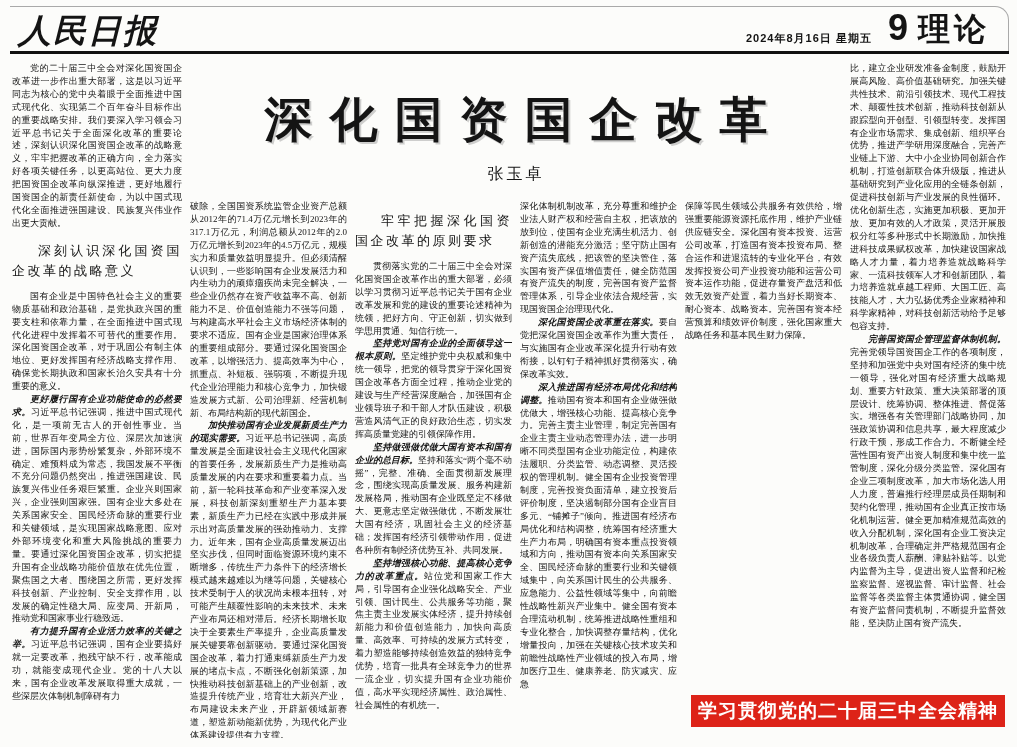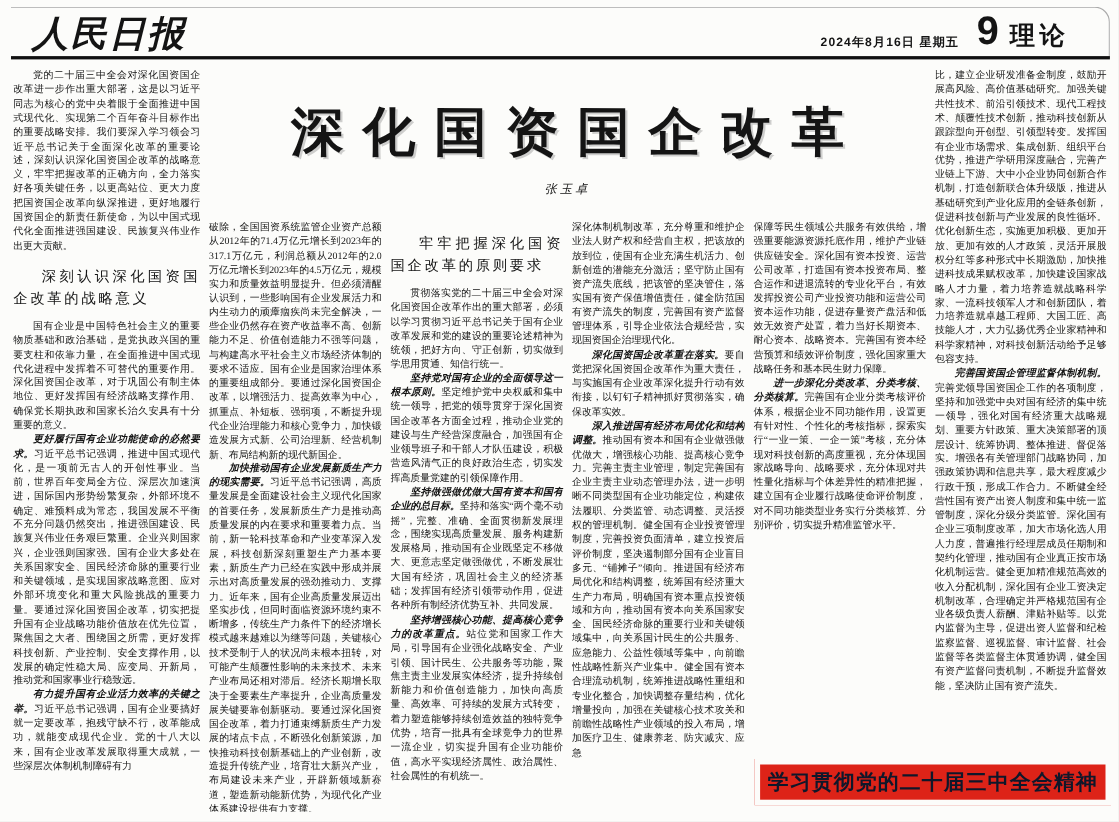--- a/index.html
+++ b/index.html
@@ -9,48 +9,48 @@
     font-family:"Liberation Serif","DejaVu Serif",serif;
   }
   
   .frame-corner{
     position:absolute;left:10px;right:8px;top:6px;height:46px;
     border-top:1px solid #a9a9a9;border-right:1px solid #a9a9a9;
     border-top-right-radius:14px;pointer-events:none;
   }
   .masthead{
     position:absolute;left:18px;top:9px;font-size:33px;font-weight:900;font-style:italic;
-    letter-spacing:2px;font-family:Liberation Sans, sans-serif;margin-left:11px;
+    letter-spacing:2px;font-family:Liberation Sans, sans-serif;
   }
   .thick-rule{position:absolute;left:10px;right:8px;top:51px;height:3px;background:#111;}
   .dateline{
     position:absolute;left:746px;top:31px;font-size:11px;font-weight:bold;letter-spacing:1px;
     font-family:"Liberation Sans","DejaVu Sans",sans-serif;
   }
   .pageno-wrap{
     position:absolute;left:888px;top:7px;display:flex;align-items:baseline;gap:10px;
     font-family:"Liberation Sans","DejaVu Sans",sans-serif;font-weight:900;
   }
   .pageno-num{font-size:36px;}
-  .pageno-sec{font-size:23px;letter-spacing:4px;}
+  .pageno-sec{font-size:32px;letter-spacing:4px;}
   
   .col{
     position:absolute;top:62px;font-size:9px;line-height:12.9px;
     text-align:justify;text-justify:inter-ideograph;overflow:hidden;
   }
   #col1{left:12px;width:170px;height:676px;}
   #col6{left:850px;width:156px;height:676px;}
   .mid{position:absolute;left:190px;top:62px;width:652px;height:676px;}
   .headline-block{height:138px;text-align:center;}
   .headline{
     padding-top:26px;font-size:48px;font-weight:900;letter-spacing:17px;text-indent:17px;
     font-family:"Liberation Sans","DejaVu Sans",sans-serif;
     text-shadow:2px 2px 0 rgba(0,0,0,0.18);white-space:nowrap;
   }
-  .author{margin-top:12px;font-size:11px;font-style:italic;letter-spacing:3px;}
+  .author{margin-top:12px;font-size:16px;letter-spacing:3px;}
   .mid-cols{display:flex;gap:8px;height:538px;}
   .mcol{
     width:157px;height:538px;font-size:9px;line-height:12.9px;
     text-align:justify;text-justify:inter-ideograph;overflow:hidden;
   }
   p{margin:0;text-indent:2em;}
   p.cont{text-indent:0;}
   .lead{font-weight:bold;font-style:italic;margin-top:43px;}
   .sect{
     font-weight:normal;font-size:13px;line-height:20px;letter-spacing:2.5px;
@@ -108,25 +108,24 @@
           <p><span class="lead">坚持做强做优做大国有资本和国有企业的总目标。</span>坚持和落实“两个毫不动摇”，完整、准确、全面贯彻新发展理念，围绕实现高质量发展、服务构建新发展格局，推动国有企业既坚定不移做大、更意志坚定做强做优，不断发展壮大国有经济，巩固社会主义的经济基础；发挥国有经济引领带动作用，促进各种所有制经济优势互补、共同发展。</p>
           <p><span class="lead">坚持增强核心功能、提高核心竞争力的改革重点。</span>站位党和国家工作大局，引导国有企业强化战略安全、产业引领、国计民生、公共服务等功能，聚焦主责主业发展实体经济，提升持续创新能力和价值创造能力，加快向高质量、高效率、可持续的发展方式转变，着力塑造能够持续创造效益的独特竞争优势，培育一批具有全球竞争力的世界一流企业，切实提升国有企业功能价值，高水平实现经济属性、政治属性、社会属性的有机统一。</p>
         </div>
       <div class="mcol">
           <p class="cont">深化体制机制改革，充分尊重和维护企业法人财产权和经营自主权，把该放的放到位，使国有企业充满生机活力、创新创造的潜能充分激活；坚守防止国有资产流失底线，把该管的坚决管住，落实国有资产保值增值责任，健全防范国有资产流失的制度，完善国有资产监督管理体系，引导企业依法合规经营，实现国资国企治理现代化。</p>
           <p><span class="lead">深化国资国企改革重在落实。</span>要自觉把深化国资国企改革作为重大责任，与实施国有企业改革深化提升行动有效衔接，以钉钉子精神抓好贯彻落实，确保改革实效。</p>
           <p><span class="lead">深入推进国有经济布局优化和结构调整。</span>推动国有资本和国有企业做强做优做大，增强核心功能、提高核心竞争力。完善主责主业管理，制定完善国有企业主责主业动态管理办法，进一步明晰不同类型国有企业功能定位，构建依法履职、分类监管、动态调整、灵活授权的管理机制。健全国有企业投资管理制度，完善投资负面清单，建立投资后评价制度，坚决遏制部分国有企业盲目多元、“铺摊子”倾向。推进国有经济布局优化和结构调整，统筹国有经济重大生产力布局，明确国有资本重点投资领域和方向，推动国有资本向关系国家安全、国民经济命脉的重要行业和关键领域集中，向关系国计民生的公共服务、应急能力、公益性领域等集中，向前瞻性战略性新兴产业集中。健全国有资本合理流动机制，统筹推进战略性重组和专业化整合，加快调整存量结构，优化增量投向，加强在关键核心技术攻关和前瞻性战略性产业领域的投入布局，增加医疗卫生、健康养老、防灾减灾、应急</p>
         </div>
       <div class="mcol">
           <p class="cont">保障等民生领域公共服务有效供给，增强重要能源资源托底作用，维护产业链供应链安全。深化国有资本投资、运营公司改革，打造国有资本投资布局、整合运作和进退流转的专业化平台，有效发挥投资公司产业投资功能和运营公司资本运作功能，促进存量资产盘活和低效无效资产处置，着力当好长期资本、耐心资本、战略资本。完善国有资本经营预算和绩效评价制度，强化国家重大战略任务和基本民生财力保障。</p>
-          <p><span class="lead">进一步深化分类改革、分类考核、分类核算。</span>完善国有企业分类考核评价体系，根据企业不同功能作用，设置更有针对性、个性化的考核指标，探索实行“一业一策、一企一策”考核，充分体现对科技创新的高度重视，充分体现国家战略导向、战略要求，充分体现对共性量化指标与个体差异性的精准把握，建立国有企业履行战略使命评价制度，对不同功能类型业务实行分类核算、分别评价，切实提升精准监管水平。</p>
         </div>
     </div>
   </div>
 
   <div class="col" id="col6">
       <p class="cont">比，建立企业研发准备金制度，鼓励开展高风险、高价值基础研究。加强关键共性技术、前沿引领技术、现代工程技术、颠覆性技术创新，推动科技创新从跟踪型向开创型、引领型转变。发挥国有企业市场需求、集成创新、组织平台优势，推进产学研用深度融合，完善产业链上下游、大中小企业协同创新合作机制，打造创新联合体升级版，推进从基础研究到产业化应用的全链条创新，促进科技创新与产业发展的良性循环。优化创新生态，实施更加积极、更加开放、更加有效的人才政策，灵活开展股权分红等多种形式中长期激励，加快推进科技成果赋权改革，加快建设国家战略人才力量，着力培养造就战略科学家、一流科技领军人才和创新团队，着力培养造就卓越工程师、大国工匠、高技能人才，大力弘扬优秀企业家精神和科学家精神，对科技创新活动给予足够包容支持。</p>
       <p><span class="lead">完善国资国企管理监督体制机制。</span>完善党领导国资国企工作的各项制度，坚持和加强党中央对国有经济的集中统一领导，强化对国有经济重大战略规划、重要方针政策、重大决策部署的顶层设计、统筹协调、整体推进、督促落实。增强各有关管理部门战略协同，加强政策协调和信息共享，最大程度减少行政干预，形成工作合力。不断健全经营性国有资产出资人制度和集中统一监管制度，深化分级分类监管。深化国有企业三项制度改革，加大市场化选人用人力度，普遍推行经理层成员任期制和契约化管理，推动国有企业真正按市场化机制运营。健全更加精准规范高效的收入分配机制，深化国有企业工资决定机制改革，合理确定并严格规范国有企业各级负责人薪酬、津贴补贴等。以党内监督为主导，促进出资人监督和纪检监察监督、巡视监督、审计监督、社会监督等各类监督主体贯通协调，健全国有资产监督问责机制，不断提升监督效能，坚决防止国有资产流失。</p>
     </div>
 
-  <div class="banner" style="background: rgb(221, 35, 24); color: #0f172a;">学习贯彻党的二十届三中全会精神</div>
+  <div class="banner" style="background: rgb(221, 35, 24); color: #ffffff;">学习贯彻党的二十届三中全会精神</div>
 
 </div>
 
 </body></html>

